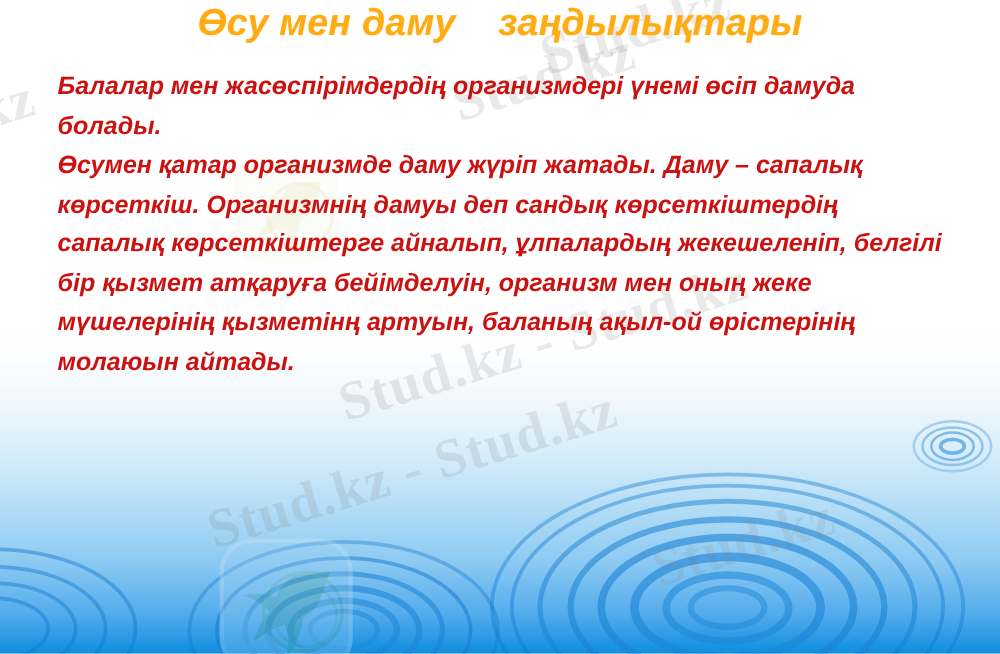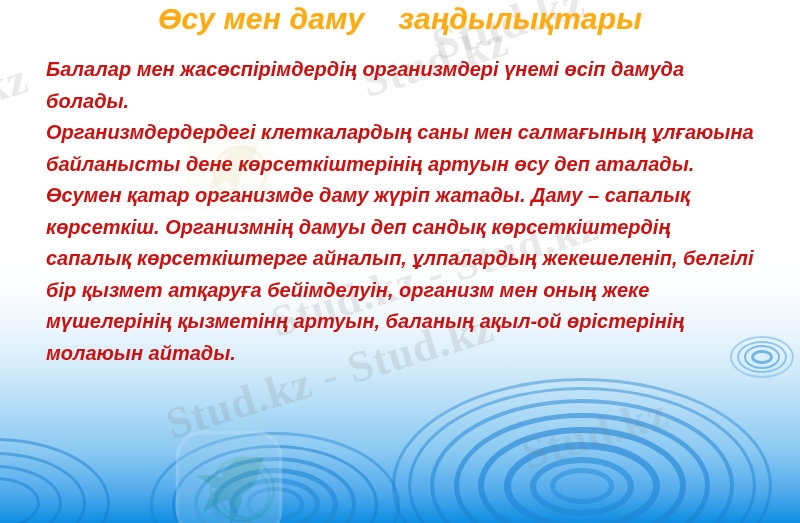--- a/index.html
+++ b/index.html
@@ -181,17 +181,16 @@
   <div class="wm wm-2">Stud.kz</div>
   <div class="wm wm-3">Stud.kz - Stud.kz</div>
   <div class="wm wm-4">Stud.kz - Stud.kz</div>
   <div class="wm wm-5">Stud.kz</div>
   <div class="wm wm-6">.kz</div>
 
   <div class="title">Өсу мен даму    заңдылықтары</div>
 
   <div class="body-text">
     <p class="para">Балалар мен жасөспірімдердің организмдері үнемі өсіп дамуда болады.</p>
-    <p class="para">Организмдердердегі клеткалардың саны мен салмағының ұлғаюына байланысты дене көрсеткіштерінің артуын өсу деп аталады.</p>
     <p class="para">Өсумен қатар организмде даму жүріп жатады. Даму – сапалық көрсеткіш. Организмнің дамуы деп сандық көрсеткіштердің сапалық көрсеткіштерге айналып, ұлпалардың жекешеленіп, белгілі бір қызмет атқаруға бейімделуін, организм мен оның жеке мүшелерінің қызметінң артуын, баланың ақыл-ой өрістерінің молаюын айтады.</p>
   </div>
 
 </div>
 
 </body></html>

